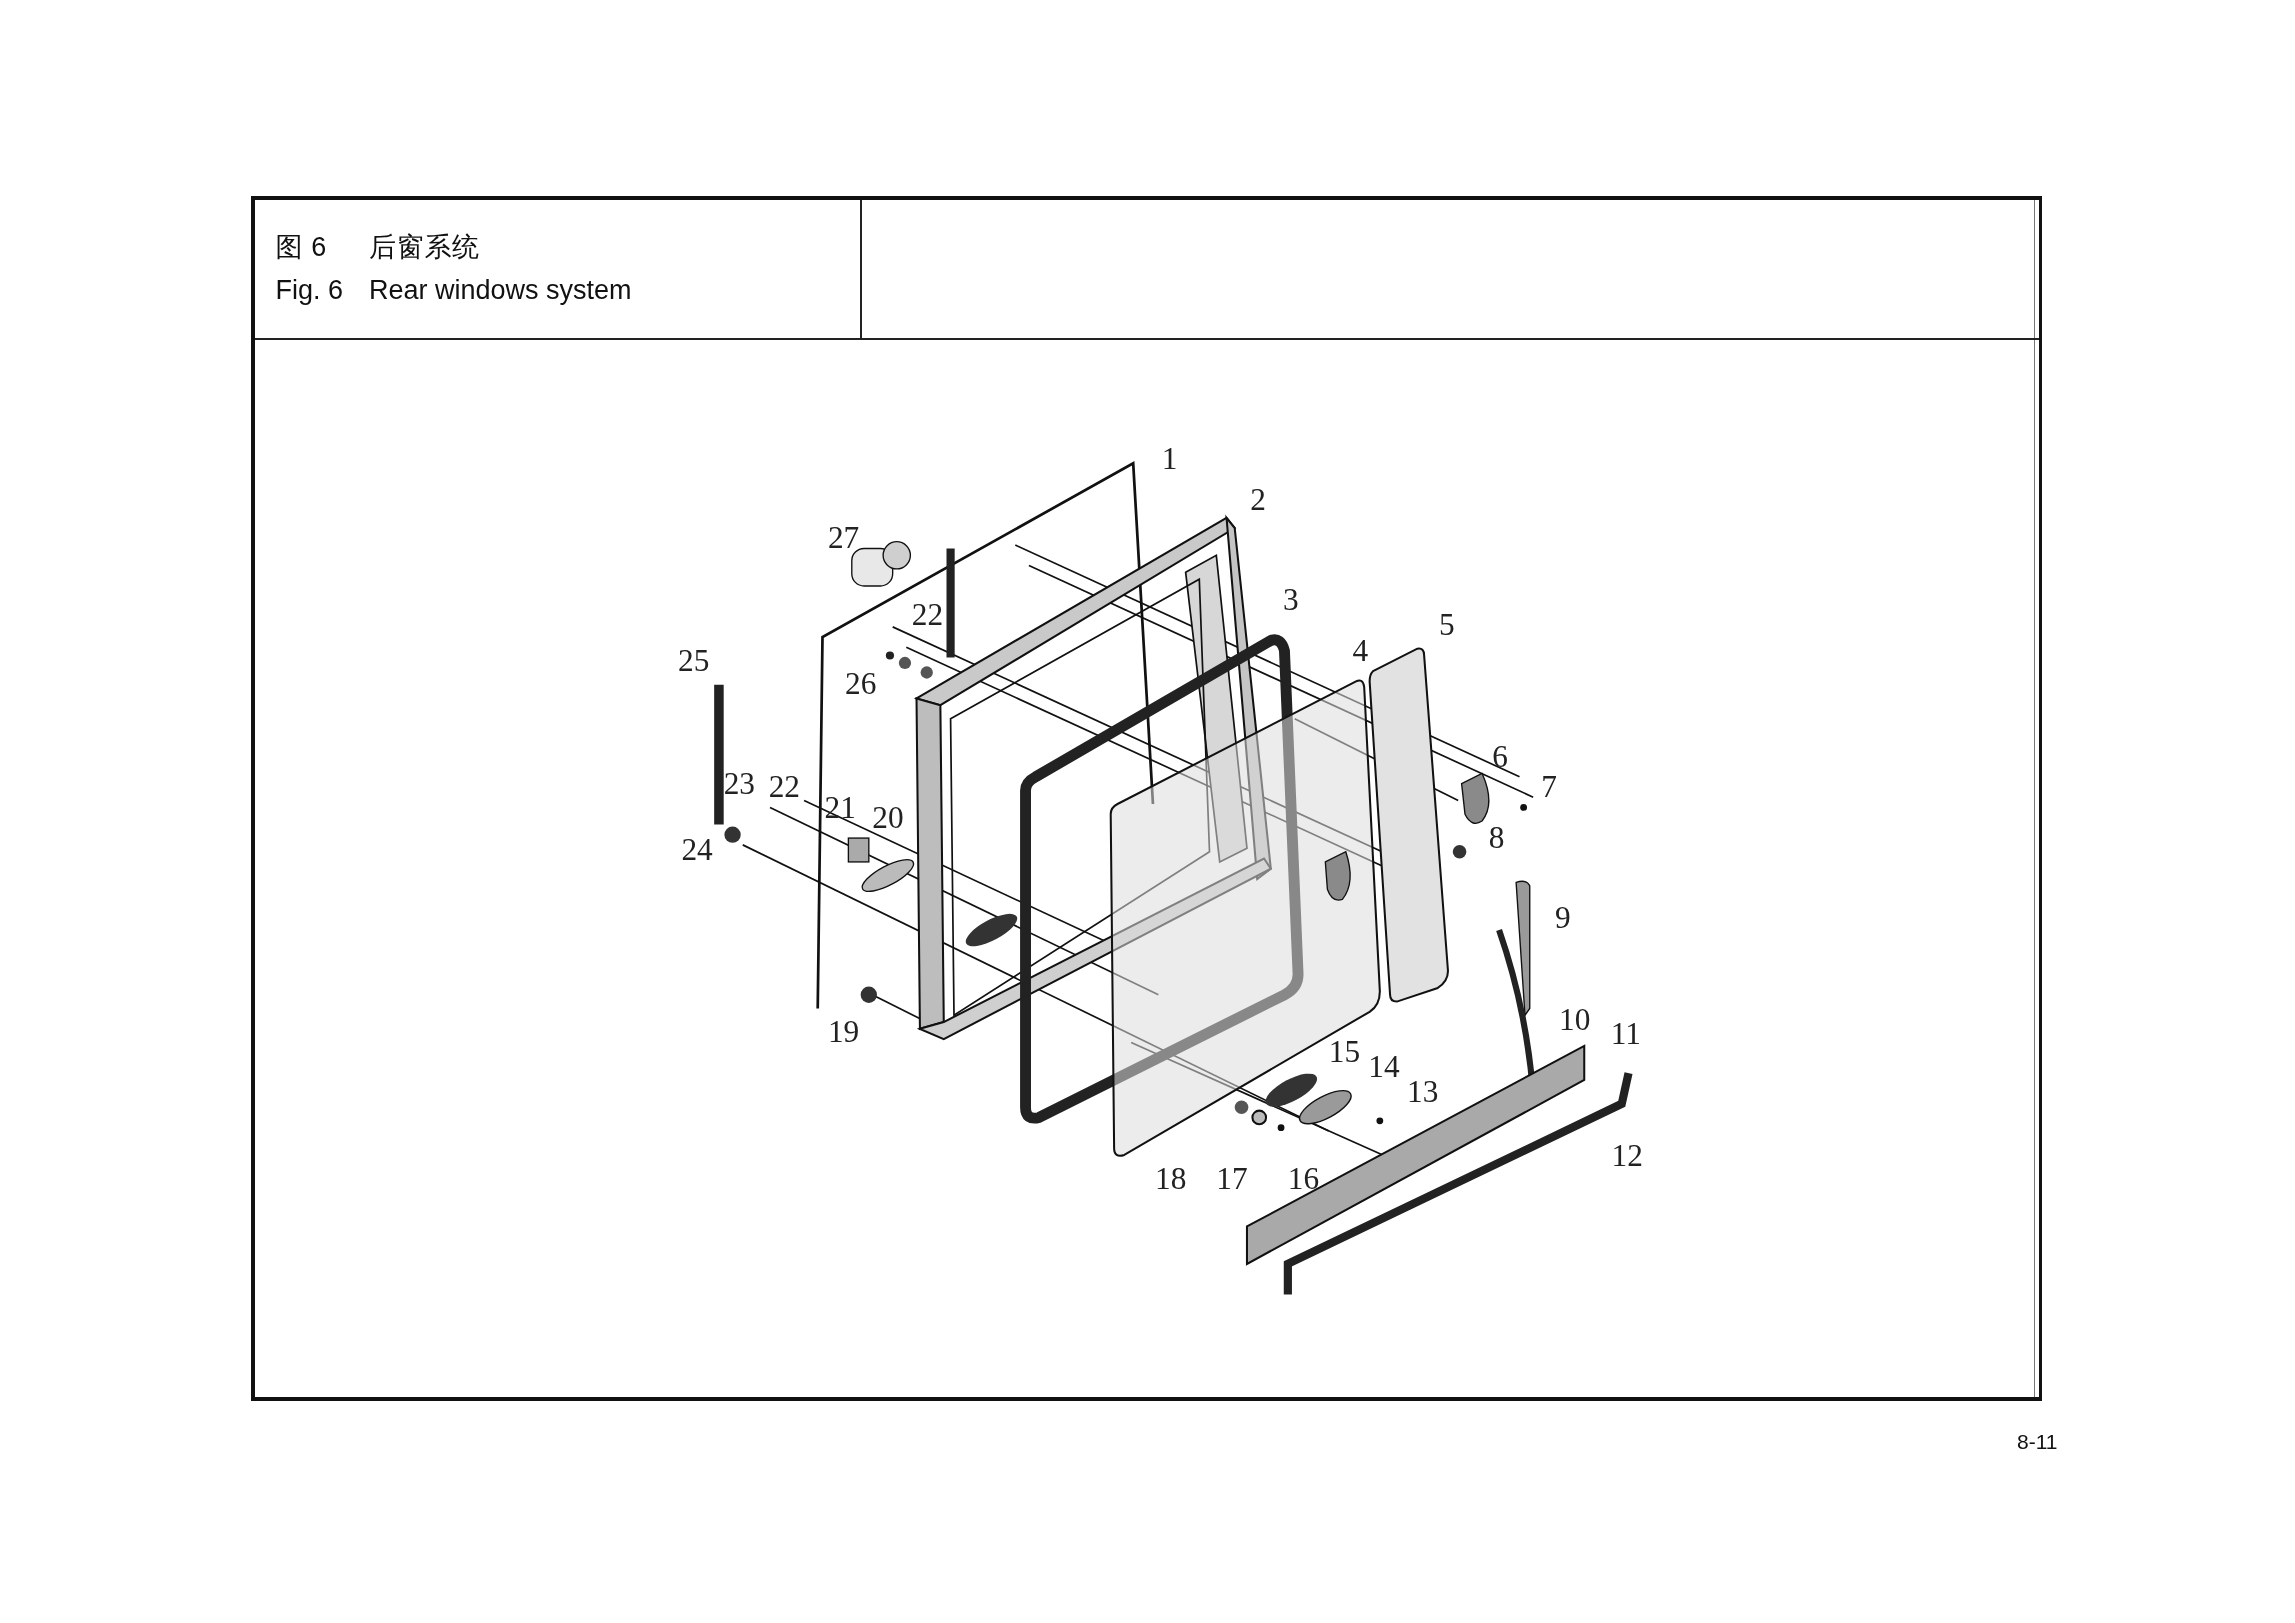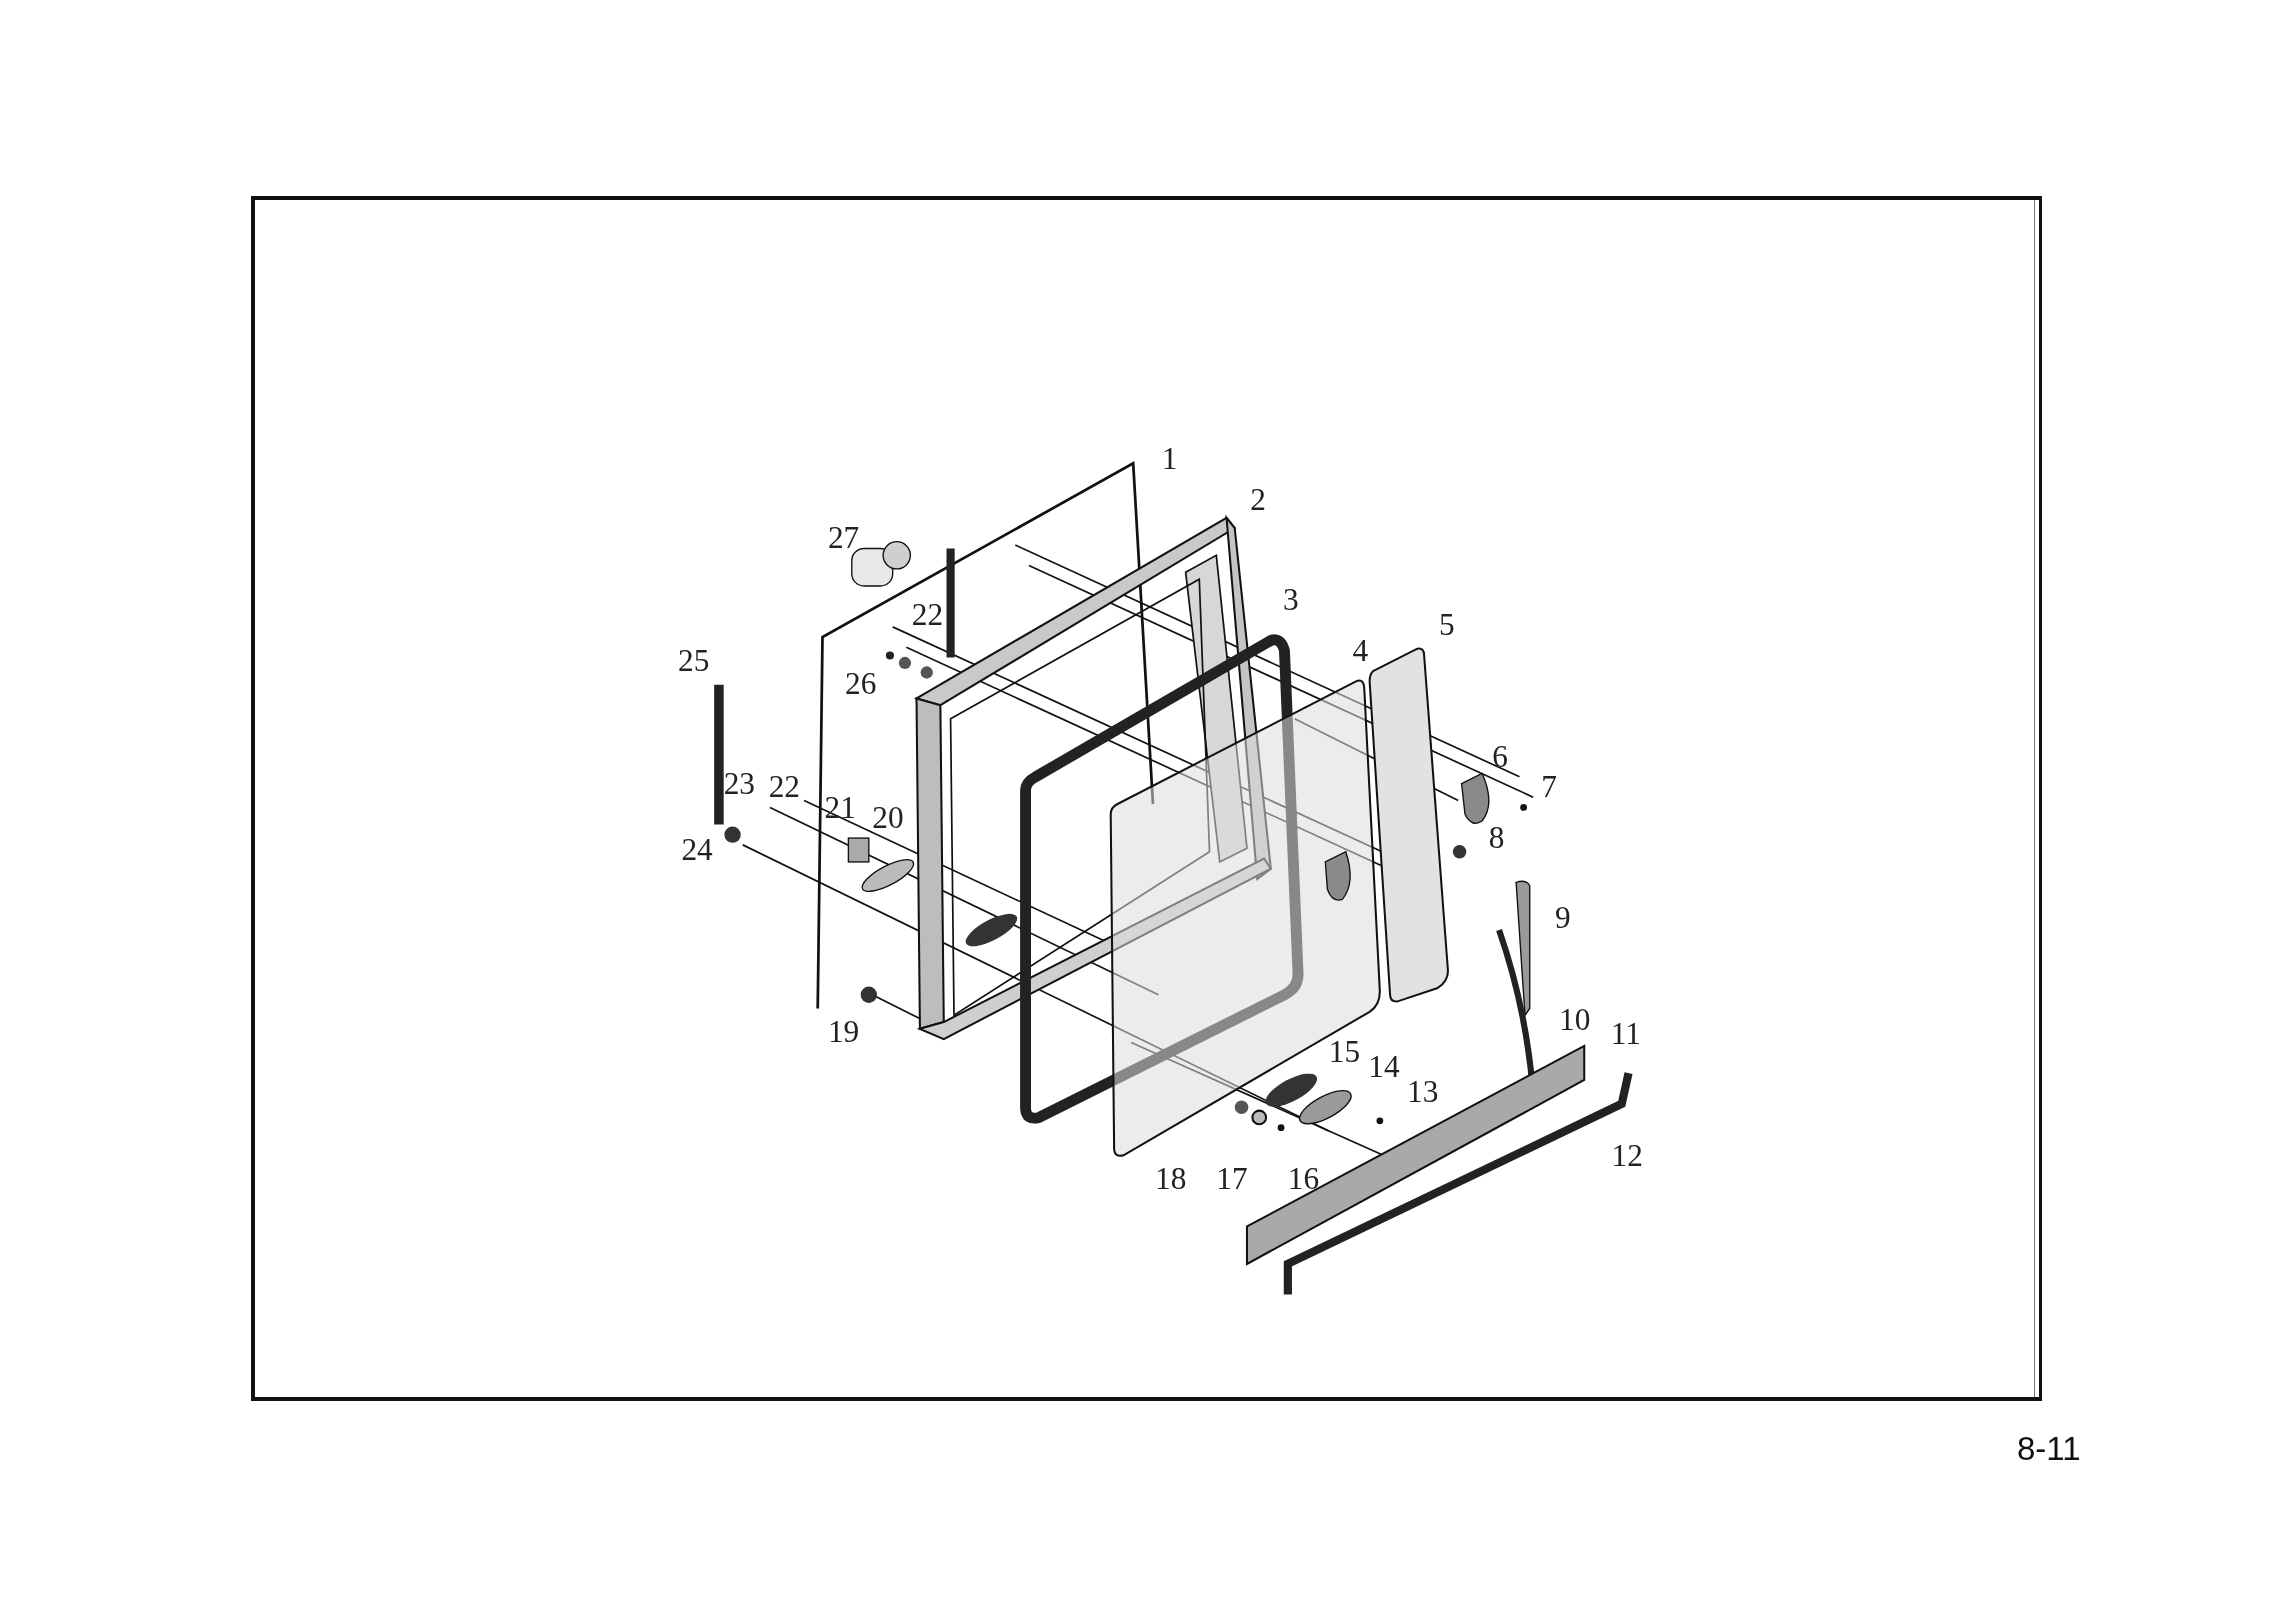--- a/index.html
+++ b/index.html
@@ -9,21 +9,21 @@
            border-top:4.8px solid #111; border-left:4.1px solid #111; border-bottom:4.8px solid #111;
            border-right:3.4px solid #111; box-sizing:border-box; }
   .frame-inner-right { position:absolute; right:4.1px; top:0; bottom:0; width:1.4px; background:#777; }
   .header { position:absolute; left:0; top:0; right:0; height:138px; border-bottom:2px solid #222; }
   .header-left { position:absolute; left:0; top:0; width:605px; height:100%; border-right:2px solid #222; }
   .cap-cn { position:absolute; left:20.4px; top:29px; font-size:27px; letter-spacing:0.7px; }
   .cap-cn .num { margin-right:42px; }
   .cap-en { position:absolute; left:20.4px; top:75px; font-size:27px; }
   .cap-en .num { margin-right:26px; }
   .diagram { position:absolute; left:0; top:0; width:2295px; height:1623px; }
-  .page-num { position:absolute; left:2017px; top:1430px; font-size:33px; }
+  .page-num { position:absolute; left:2017px; top:1430px; font-size:21px; }
   .callout { font-family:"Liberation Serif", serif; font-size:46px; fill:#222; }
 </style>
 </head>
 <body>
 
 <svg class="diagram" viewBox="0 0 3368 2382" xmlns="http://www.w3.org/2000/svg">
   <g stroke="#111" fill="none" stroke-width="3">
 
     <polyline points="1200,1480 1207,935 1663,680 1692,1180" stroke-width="4"></polyline>
 
@@ -119,16 +119,27 @@
     <text x="1062" y="1165">23</text>
     <text x="1000" y="1262">24</text>
     <text x="995" y="985">25</text>
     <text x="1240" y="1018">26</text>
     <text x="1215" y="805">27</text>
   </g>
 </svg>
 
 <div class="frame">
   <div class="frame-inner-right"></div>
+  <div class="header">
+    <div class="header-left">
+      <div class="cap-cn">
+        <span class="num">图 6</span><span>后窗系统</span>
+      </div>
+      <div class="cap-en">
+        <span class="num">Fig. 6</span><span>Rear windows system</span>
+      </div>
+    </div>
+    <div></div>
+  </div>
 </div>
 
 <div class="page-num">8-11</div>
 
 
 </body></html>

